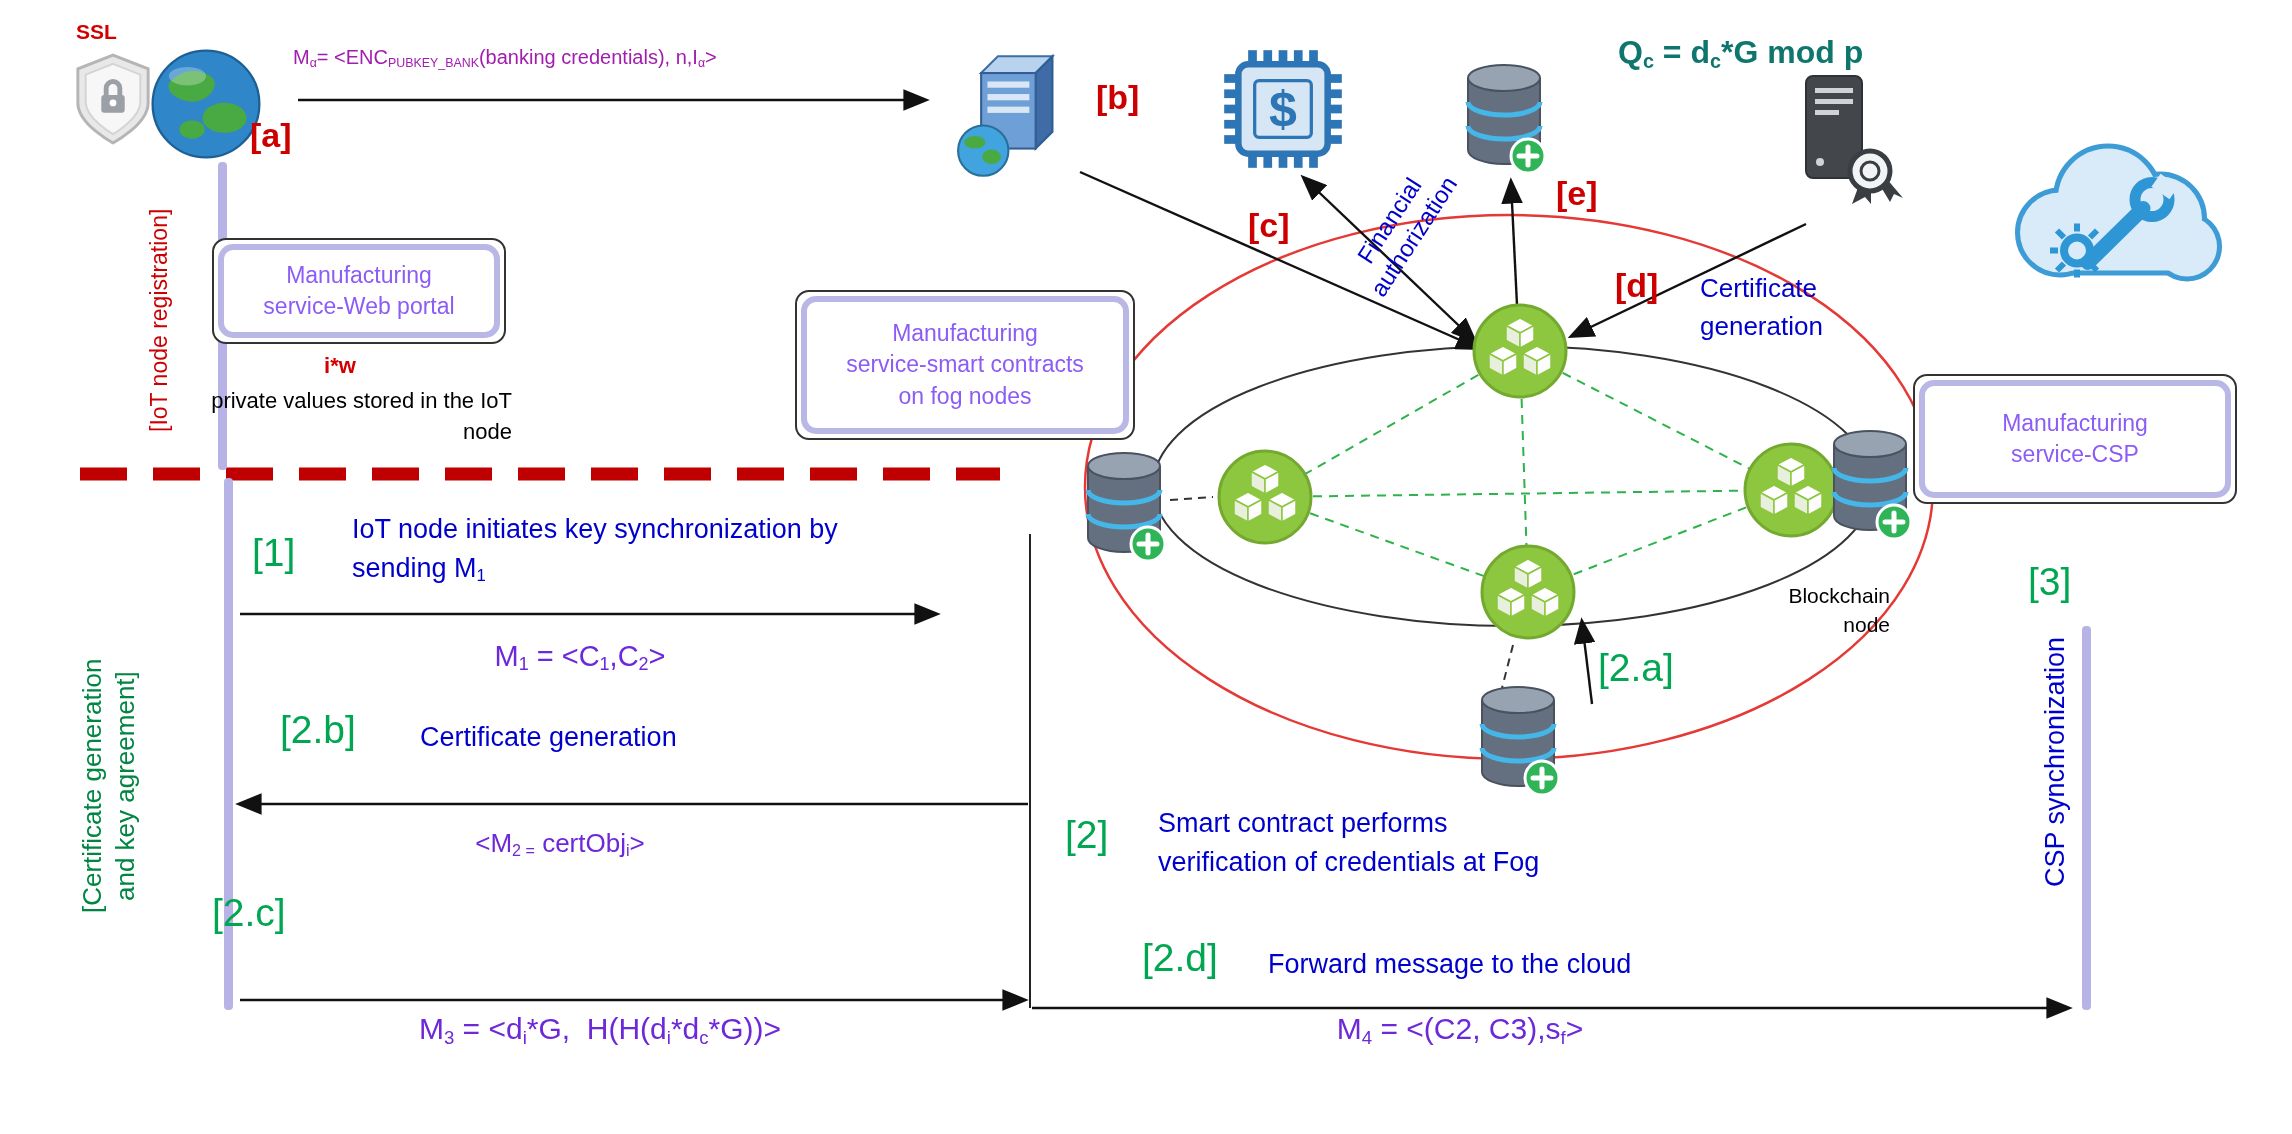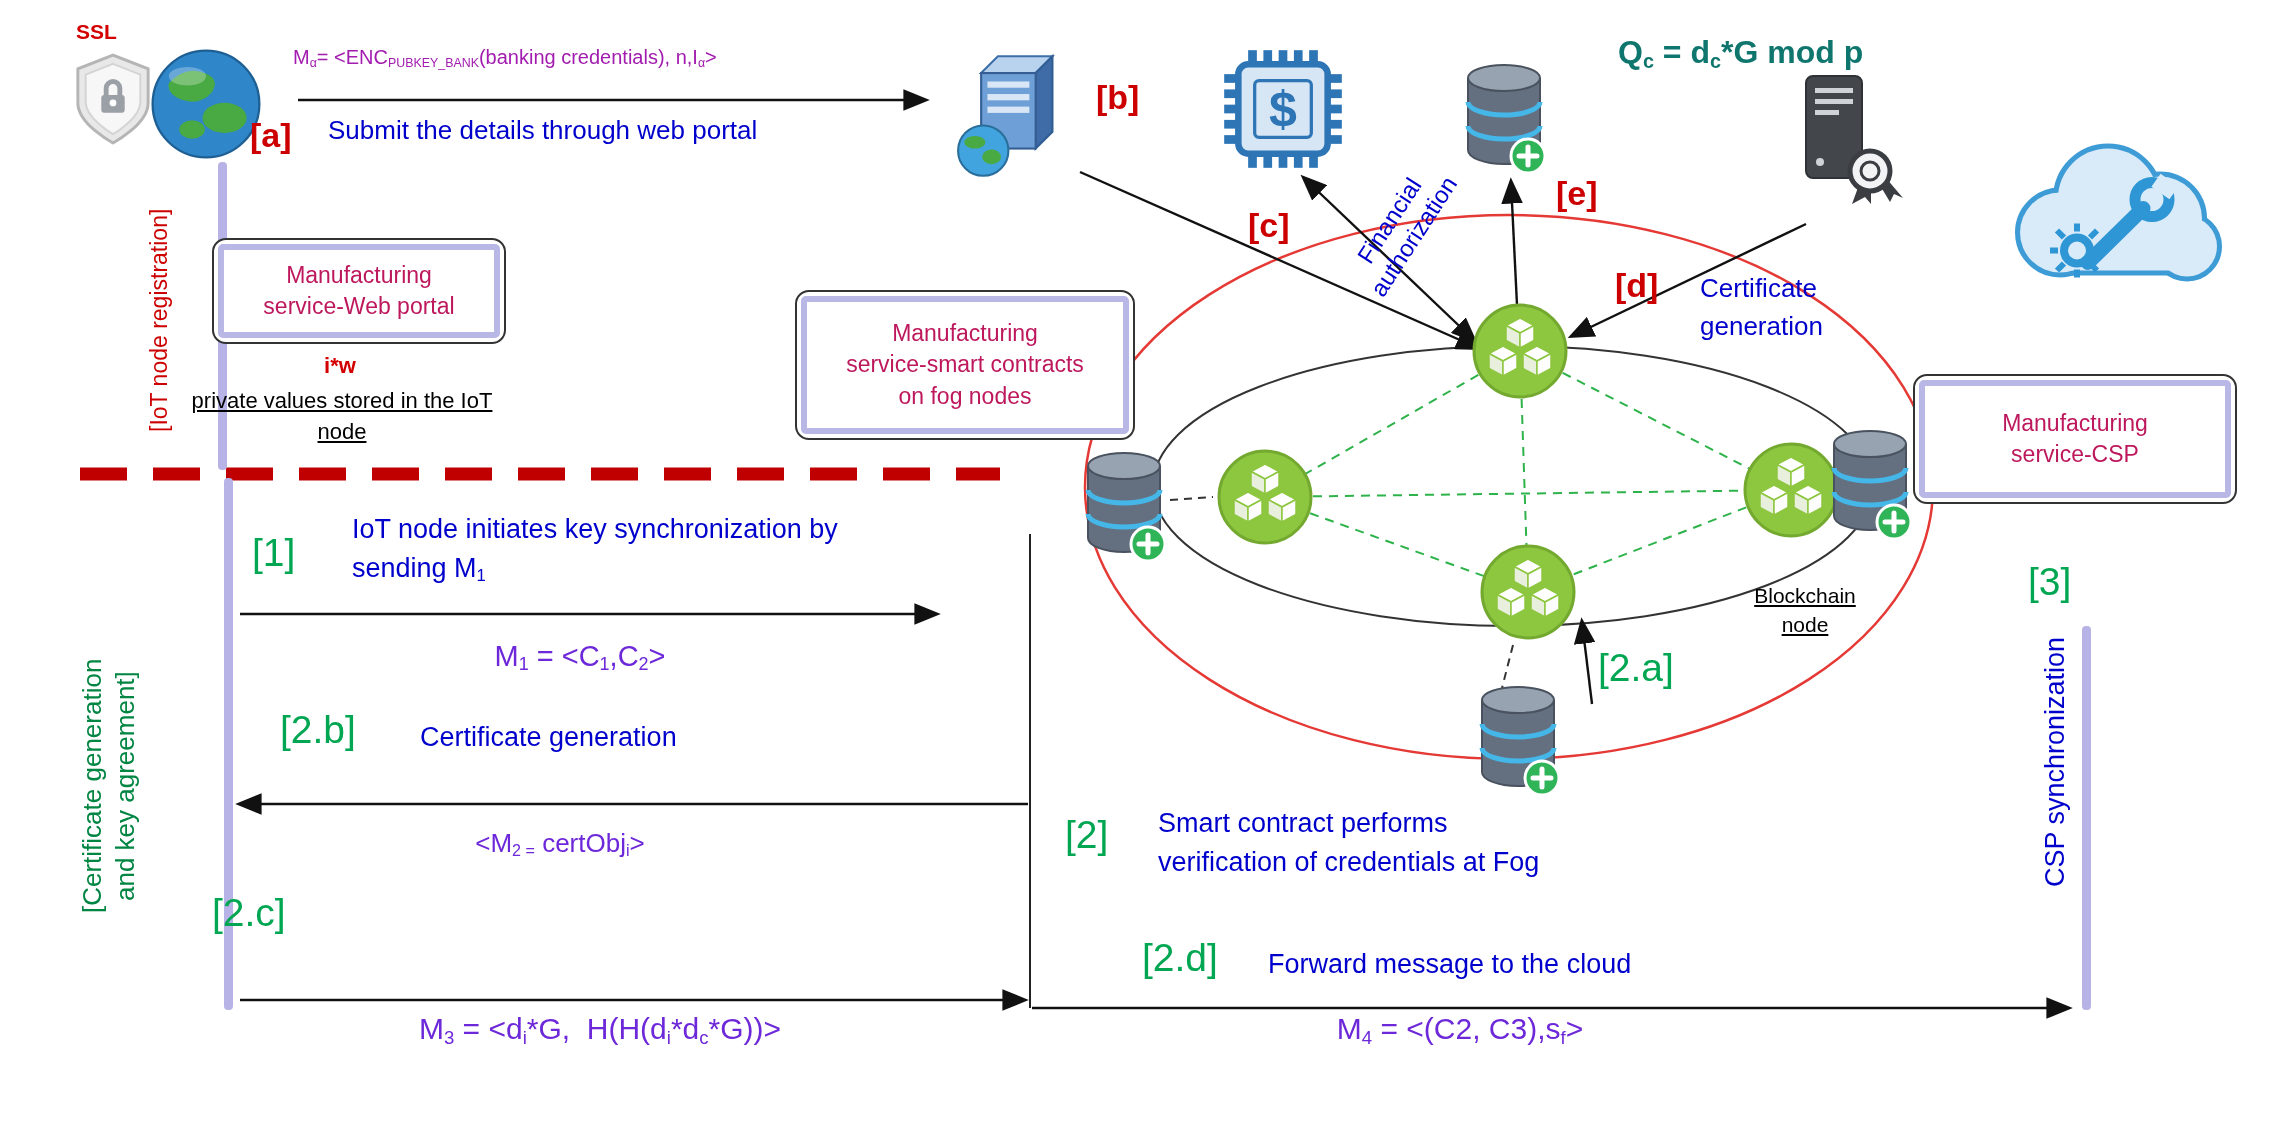--- a/index.html
+++ b/index.html
@@ -6,31 +6,31 @@
   #canvas{position:relative;width:2292px;height:1134px;background:#ffffff;overflow:hidden;
           font-family:"Liberation Sans","DejaVu Sans",sans-serif;color:#111;}
   svg.icon{position:absolute;}
   .overlay{position:absolute;left:0;top:0;}
   sub{font-size:0.62em;vertical-align:-0.25em;}
   .red-tag{color:#CC0000;font-weight:bold;font-size:34px;white-space:nowrap;}
   .green-tag{color:#00A651;font-size:39px;white-space:nowrap;}
   .blue-text{color:#0000CD;font-size:27px;line-height:1.45;}
   .formula{color:#6d28d9;font-size:29px;text-align:center;white-space:nowrap;}
   .small-formula{color:#a21caf;font-size:20px;white-space:nowrap;}
-  .note{color:#000;font-size:22px;text-align:center;line-height:1.4;text-decoration:underline;}
+  .note{color:#000;font-size:22px;text-align:right;line-height:1.4;}
   .red-note{color:#D40000;font-weight:bold;font-size:22px;text-align:center;}
   .vtext{writing-mode:vertical-rl;transform:rotate(180deg);text-align:center;white-space:nowrap;}
   .vred{color:#CC0000;font-size:23px;}
   .vblue{color:#0000CD;font-size:27px;}
   .vgreen{color:#008542;font-size:26px;line-height:1.25;white-space:normal;}
   .lifeline{position:absolute;width:9px;background:#B7B3E6;border-radius:4px;}
   .dbox{position:absolute;background:#fff;border:2px solid #333;border-radius:14px;padding:4px;box-sizing:border-box;z-index:5;}
-  .dbox .inner{border:6px solid #B9B7E6;border-radius:5px;height:100%;box-sizing:border-box;
+  .dbox .inner{border:6px solid #B9B7E6;border-radius:15px;height:100%;box-sizing:border-box;
                display:flex;flex-direction:column;align-items:center;justify-content:center;
-               font-size:23px;color:#be185d;line-height:1.35;text-align:center;padding:2px 8px;}
+               font-size:23px;color:#8b5cf6;line-height:1.35;text-align:center;padding:2px 8px;}
   .txt{position:absolute;z-index:6;}
   .rot-fin{transform:rotate(-57deg);text-align:center;font-size:24px;line-height:1.2;}
 </style>
 </head>
 <body>
 
 <div id="canvas">
 
   <svg width="0" height="0" style="position:absolute" aria-hidden="true">
     <defs>
@@ -240,21 +240,20 @@
   <div class="dbox" style="left:1913px;top:374px;width:324px;height:130px">
     <div class="inner">
       <span>Manufacturing</span>
       <span>service-CSP</span>
     </div>
   </div>
 
   <div class="txt red-note" style="left:76px;top:20px;font-size:21px">SSL</div>
   <div class="txt red-tag" style="left:250px;top:116px">[a]</div>
   <div class="txt small-formula" style="left:293px;top:46px">M<sub>α</sub>= &lt;ENC<sub>PUBKEY_BANK</sub>(banking credentials), n,I<sub>α</sub>&gt;</div>
-  <div class="txt blue-text" style="left:328px;top:112px;font-size:26px">Submit the details through web portal</div>
   <div class="txt vtext vred" style="left:146px;top:160px;width:36px;height:320px">[IoT node registration]</div>
 
   <div class="txt red-note" style="left:250px;top:353px;width:180px">i*w</div>
   <div class="txt note" style="left:172px;top:386px;width:340px">private values stored in the IoT<br>node</div>
 
   <div class="txt red-tag" style="left:1096px;top:78px">[b]</div>
   <div class="txt red-tag" style="left:1248px;top:206px">[c]</div>
   <div class="txt blue-text rot-fin" style="left:1307px;top:200px;width:190px">Financial<br>authorization</div>
   <div class="txt red-tag" style="left:1556px;top:174px">[e]</div>
   <div class="txt formula" style="left:1618px;top:34px;color:#0f766e;font-weight:bold;font-size:32px">Q<sub>c</sub> = d<sub>c</sub>*G mod p</div>

